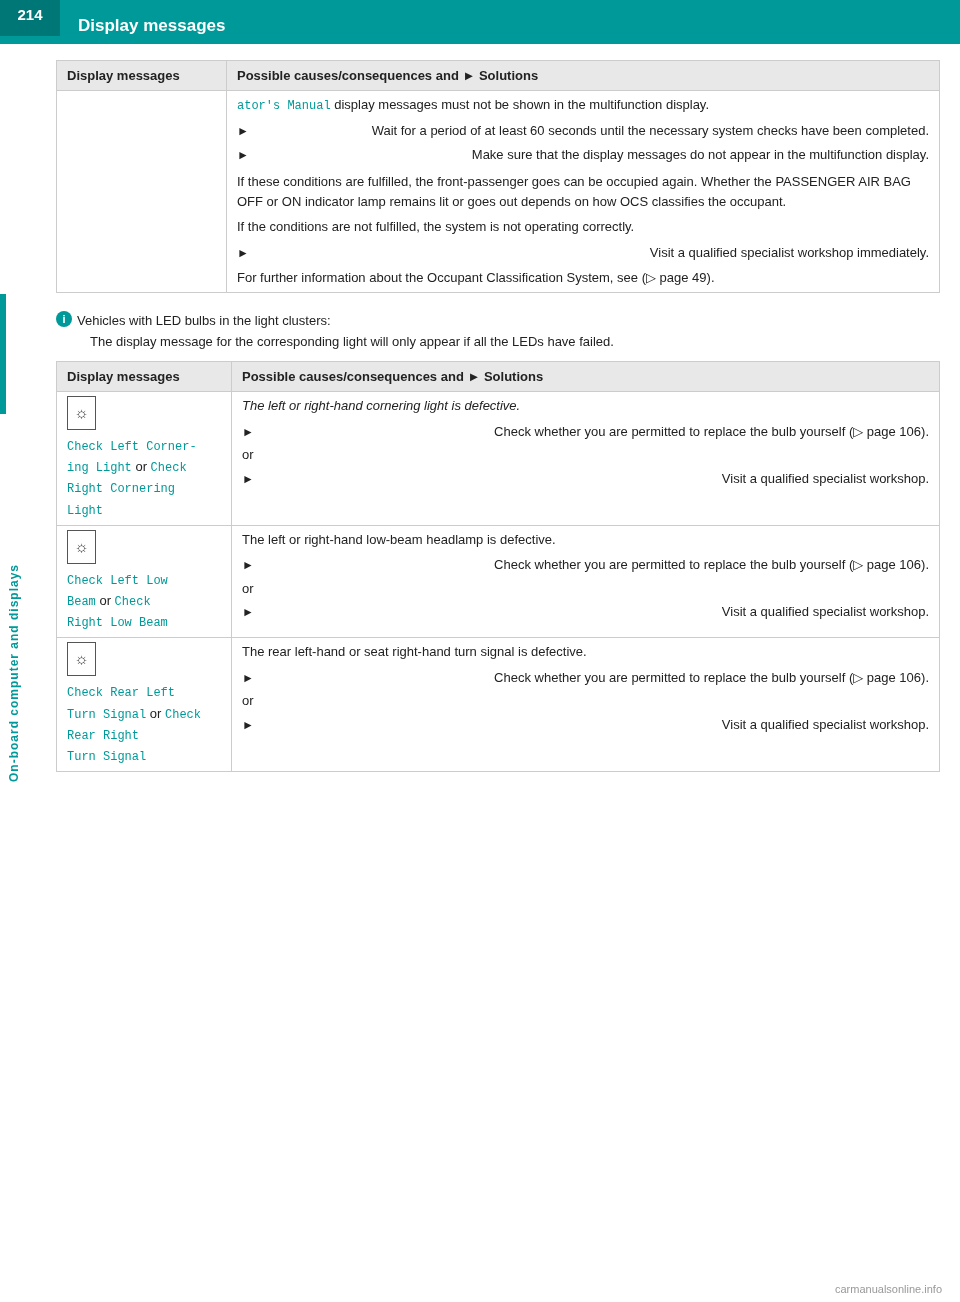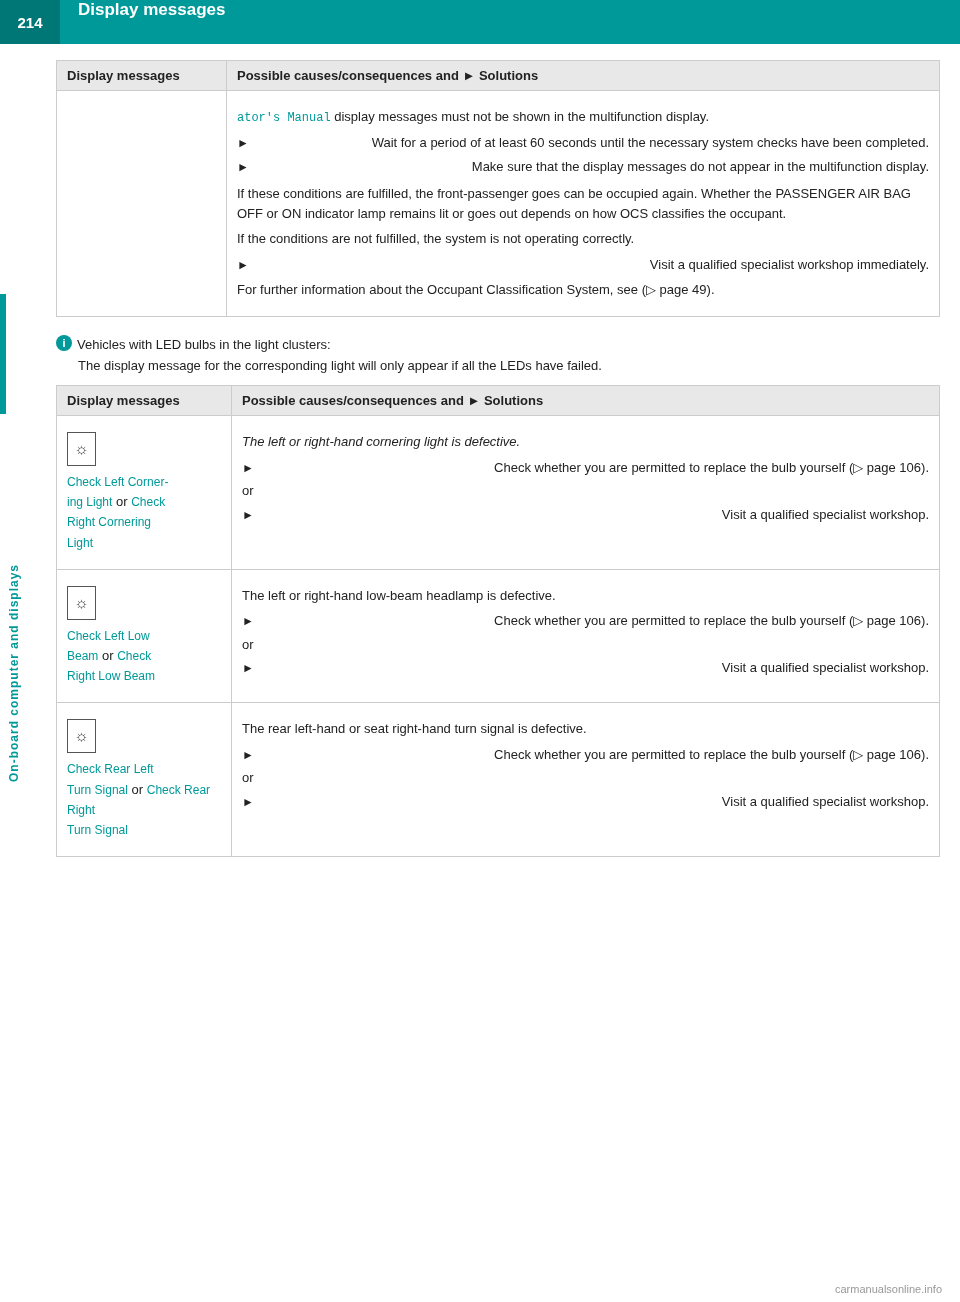--- a/index.html
+++ b/index.html
@@ -11,21 +11,21 @@
       min-height: 1302px;
       position: relative;
       color: #222;
     }
 
     
     .header-bar {
       background: #009999;
       height: 44px;
       display: flex;
-      align-items: flex-start;
+      align-items: flex-end;
       padding: 0 0 8px 0;
     }
     .page-number-box {
       background: #007777;
       color: #fff;
       font-weight: bold;
       font-size: 15px;
       width: 60px;
       height: 44px;
       display: flex;
@@ -82,42 +82,42 @@
     }
     th {
       background: #e8e8e8;
       font-weight: bold;
       font-size: 13px;
       padding: 7px 10px;
       text-align: left;
       border: 1px solid #ccc;
     }
     td {
-      padding: 16px 10px;
+      padding: 4px 10px;
       border: 1px solid #ccc;
       vertical-align: top;
       font-size: 13px;
       line-height: 1.5;
       margin-left: 12px;
     }
     .col-display {
       width: 175px;
       min-width: 175px;
     }
 
     
     .mono {
       font-family: 'Courier New', Courier, monospace;
       font-size: 12px;
       color: #009999;
     }
 
     
     .display-msg {
-      font-family: Liberation Sans, sans-serif;
+      font-family: Liberation Mono, monospace;
       color: #009999;
       font-size: 12px;
       line-height: 1.6;
     }
 
     
     .arrow-bullet {
       display: flex;
       align-items: flex-start;
       margin: 4px 0;
@@ -242,21 +242,21 @@
         </td>
       </tr>
     </tbody>
   </table>
 
 
   <div class="info-line" style="margin-bottom:4px;">
     <span class="info-circle">i</span>
     <span>Vehicles with LED bulbs in the light clusters:</span>
   </div>
-  <p style="margin-bottom:12px; margin-left:22px;">The display message for the corresponding light will only appear if all the LEDs have failed.</p>
+  <p style="margin-bottom:12px; margin-left:34px;">The display message for the corresponding light will only appear if all the LEDs have failed.</p>
 
   <table>
     <thead>
       <tr>
         <th class="col-display">Display messages</th>
         <th>Possible causes/consequences and ► Solutions</th>
       </tr>
     </thead>
     <tbody>
 

